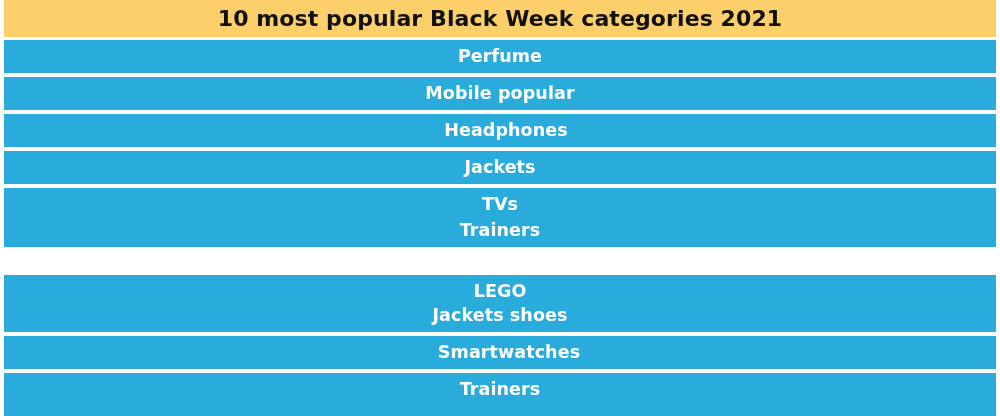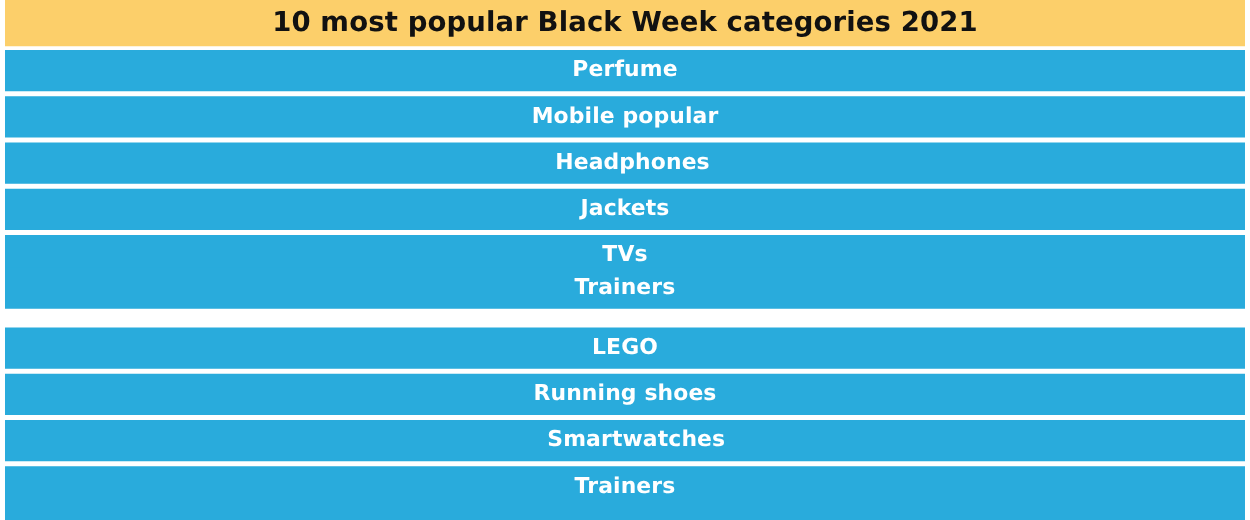--- a/index.html
+++ b/index.html
@@ -100,26 +100,26 @@
     </div>
 
     <div class="bar-row" style="top:111px;">
       <span class="bar-label">Jackets</span>
     </div>
 
     <div class="bar-row" style="top:174px;">
       <span class="bar-label">Trainers</span>
     </div>
 
-    <div class="bar-row" style="top:222px;">
+    <div class="bar-row" style="top:235px;">
       <span class="bar-label">LEGO</span>
     </div>
 
     <div class="bar-row" style="top:259px;">
-      <span class="bar-label">Running shoes</span>
+      <span class="bar-label">Jackets shoes</span>
     </div>
 
     <div class="bar-row" style="top:296px;padding-left:18px;">
       <span class="bar-label">Smartwatches</span>
     </div>
 
     <div class="bar-row" style="top:333px; height:43px;">
       <span class="bar-label" style="position:relative; top:-5px;">Trainers</span>
     </div>
 

